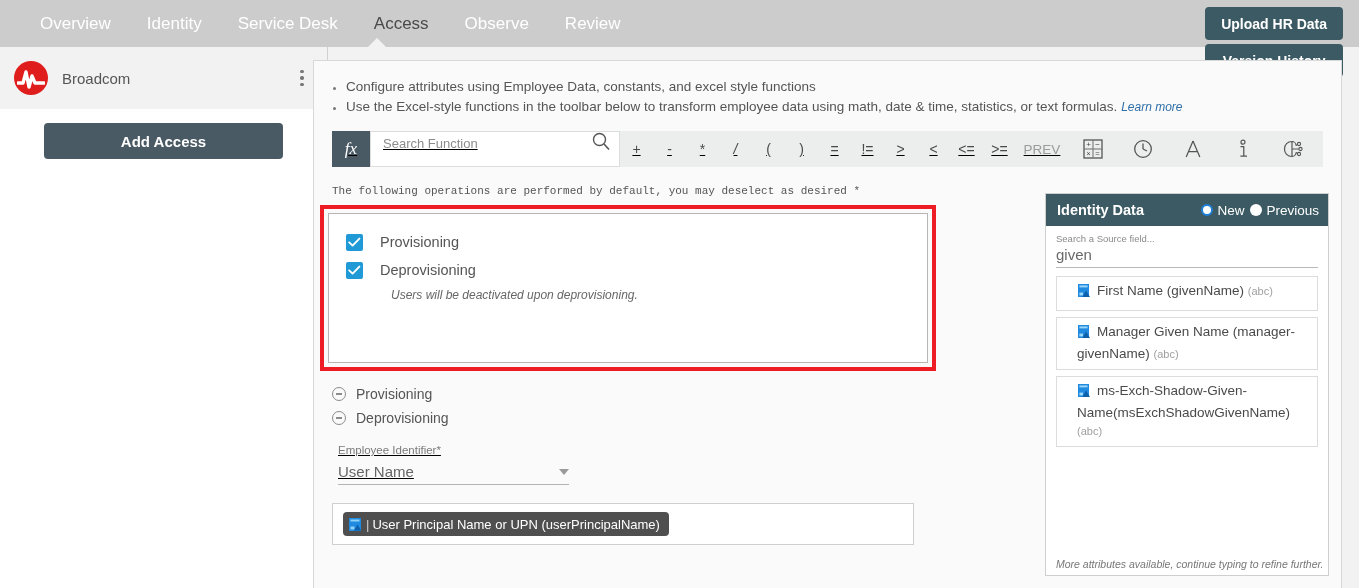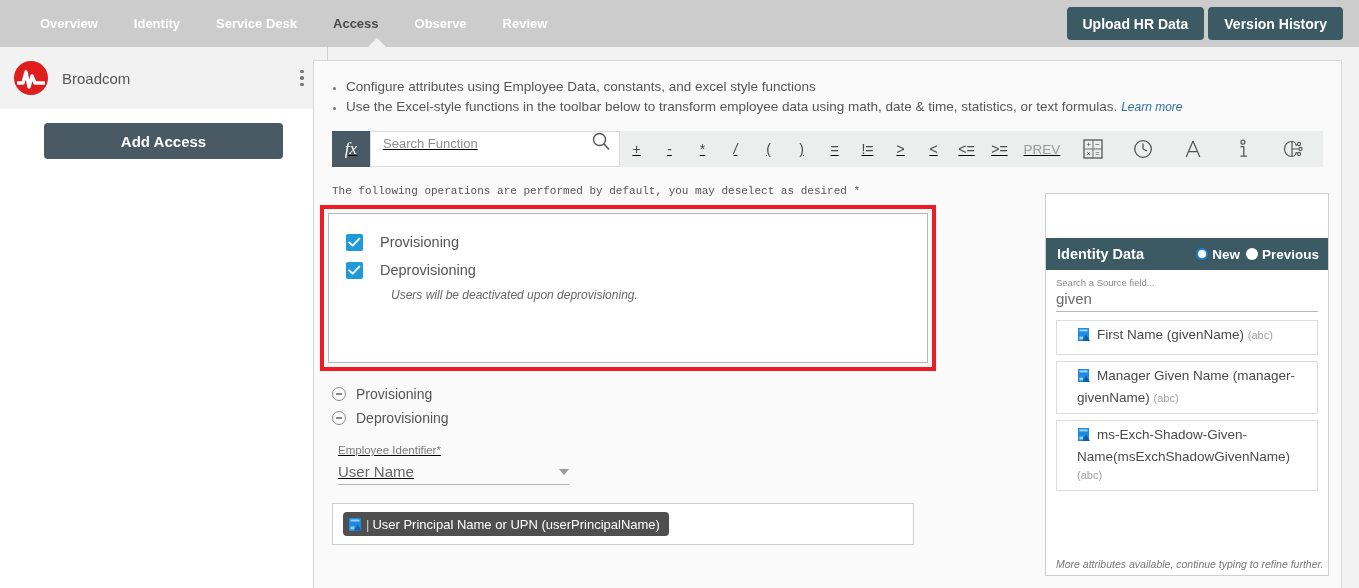--- a/index.html
+++ b/index.html
@@ -11,34 +11,34 @@
   }
 
   
   #topnav {
     position: absolute; left: 0; top: 0; width: 1359px; height: 47px;
     background: #cccccc;
   }
   .nav-tabs { position: absolute; left: 22px; top: 0; height: 47px;
               display: flex; align-items: center; gap: 0; }
   .nav-tab {
-    font-size: 13px; font-weight: bold; color: #ffffff;
+    font-size: 17px; font-weight: normal; color: #ffffff;
     padding: 0 18px; line-height: 47px; cursor: pointer;
     white-space: nowrap;
   }
   .nav-tab.active { color: #4a4a4a; }
   .nav-pointer {
     position: absolute; left: 368px; top: 38px;
     width: 0; height: 0;
     border-left: 9px solid transparent;
     border-right: 9px solid transparent;
     border-bottom: 9px solid #f2f2f2;
   }
   .topnav-actions {
-    position: absolute; right: 16px; top: 7px; display: flex; gap: 4px;
+    position: absolute; right: 16px; top: 7px; display: flex; gap: 4px; flex-direction: column;
   }
   .btn-dark {
     background: #3c5a63; color: #fff; border: none;
     font-family: "Liberation Sans", sans-serif;
     font-size: 14px; font-weight: bold; border-radius: 4px;
     padding: 0 16px; height: 33px; cursor: pointer;
     display: flex; align-items: center; justify-content: center;
   }
 
   
@@ -158,29 +158,28 @@
   .token .tok-bar { color: #cfcfcf; margin: 0 3px 0 1px; }
 
   
   #identity-panel {
     position: absolute; left: 1045px; top: 193px; width: 284px; height: 383px;
     background: #fff; border: 1px solid #cfcfcf;
   }
   .idp-header {
     height: 32px; background: #3c5a63; display: flex; align-items: center;
     padding: 0 9px 0 11px;
-    margin-top: 44px;
   }
   .idp-title { color: #fff; font-size: 14.5px; font-weight: bold; flex: 1; }
   .radio-wrap { display: flex; align-items: center; cursor: pointer; margin-left: 6px; }
   .radio {
     width: 12px; height: 12px; border-radius: 50%; background: #fff; position: relative; flex:none;
   }
   .radio.on { background: #fff; border: 2.5px solid #1f7fd6; }
-  .radio-label { color: #fff; font-size: 13.5px; font-weight: bold; margin-left: 4px; }
+  .radio-label { color: #fff; font-size: 13.5px; font-weight: normal; margin-left: 4px; }
   .idp-search { padding: 7px 10px 0 10px; }
   .idp-search-label { font-size: 9.5px; color: #8a8a8a; }
   .idp-search-value {
     font-size: 15px; color: #6a6a6a; border-bottom: 1px solid #b8b8b8;
     padding: 2px 0 4px 0; cursor: text;
   }
   .attr-list { padding: 8px 10px 0 10px; }
   .attr-item {
     border: 1px solid #dcdcdc; background: #fff; padding: 5px 6px 6px 20px;
     margin-bottom: 6px; font-size: 13.5px; color: #4a4a4a; line-height: 18px;

